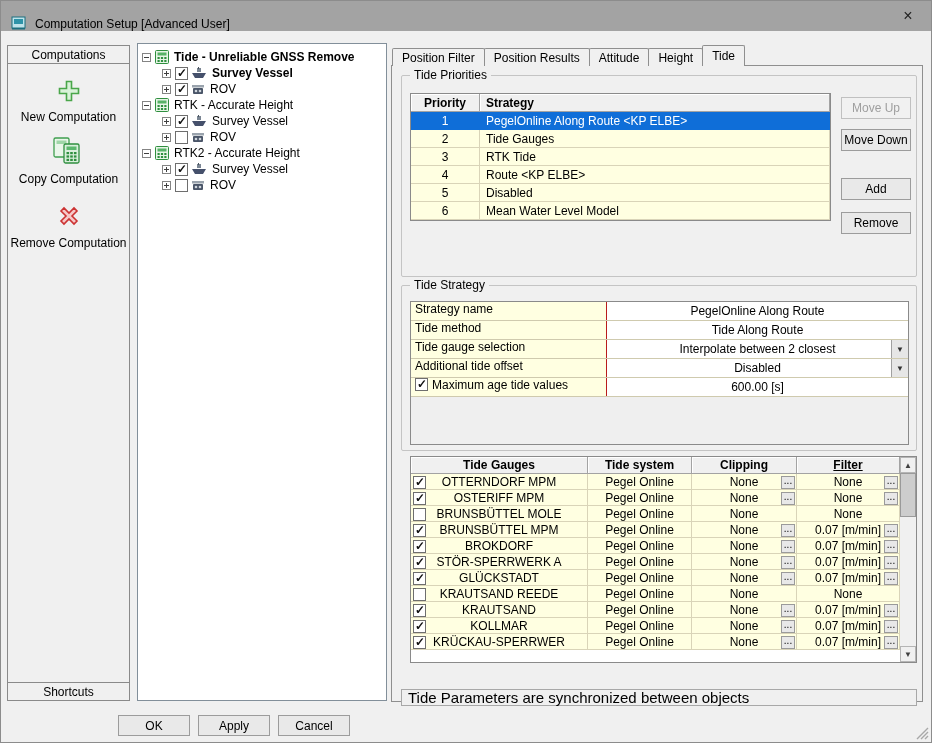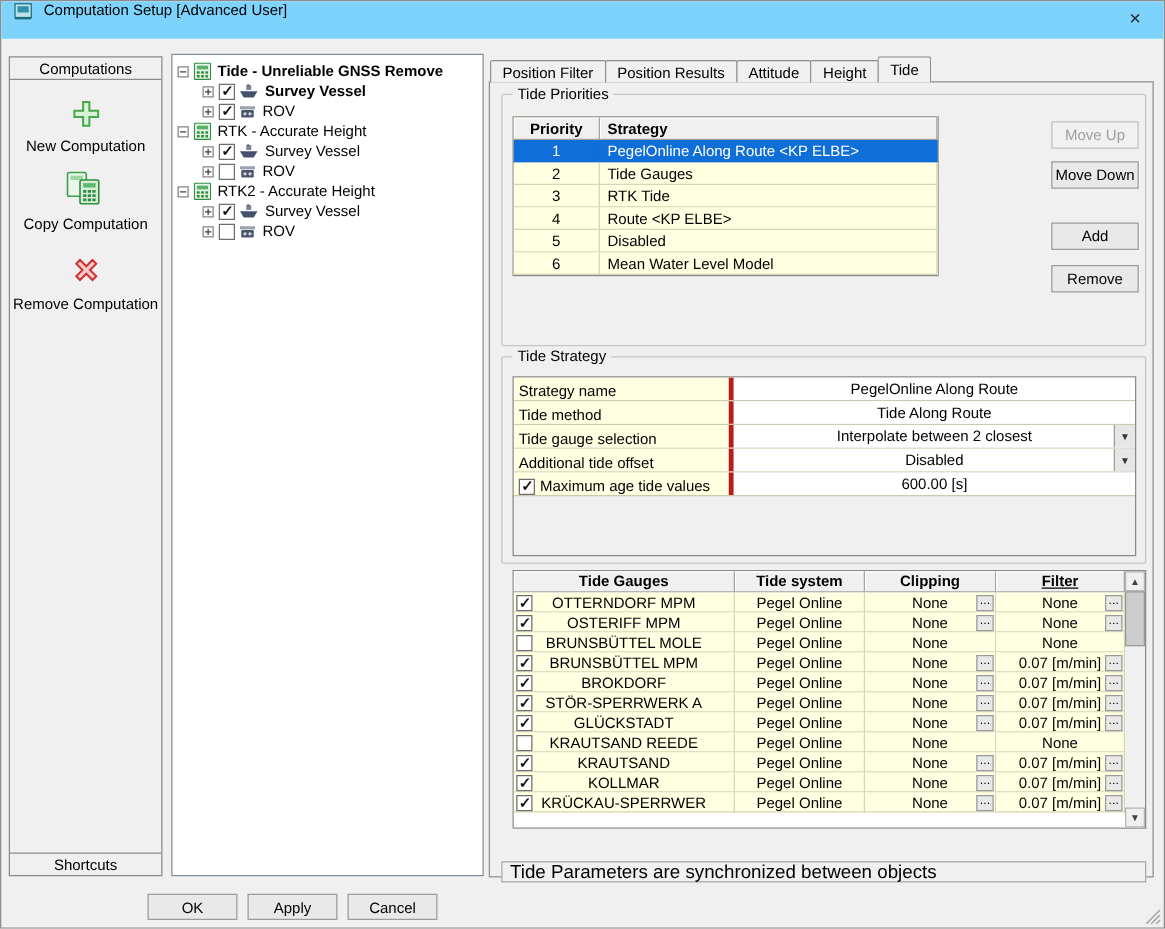--- a/index.html
+++ b/index.html
@@ -1,21 +1,21 @@
 <!DOCTYPE html>
 <html><head>
 <meta charset="utf-8">
 <style>
   *{margin:0;padding:0;box-sizing:border-box;}
   html,body{width:932px;height:743px;overflow:hidden;}
   body{font-family:"Liberation Sans",sans-serif;font-size:12px;color:#000;background:#fff;cursor:default;}
   #window{position:relative;width:932px;height:743px;background:#f0f0f0;border:1px solid #8c8c8c;overflow:hidden;}
 
   
-  .titlebar{position:absolute;left:0;top:0;right:0;height:30px;background:#7dd3fc;display:flex;align-items:flex-start;}
+  .titlebar{position:absolute;left:0;top:0;right:0;height:30px;background:#a3a3a3;display:flex;align-items:flex-end;}
   .title-icon{margin-left:10px;display:flex;}
   .title-text{margin-left:8px;}
   .close-btn{position:absolute;right:6px;top:0;width:34px;height:30px;display:flex;align-items:center;justify-content:center;font-size:16px;color:#222;}
 
   
   .sidebar{position:absolute;left:6px;top:44px;width:123px;height:656px;border:1px solid #8a8a8a;background:#f0f0f0;}
   .sidebar-header{position:absolute;top:0;left:0;right:0;height:18px;border-bottom:1px solid #8a8a8a;display:flex;align-items:center;justify-content:center;}
   .sidebar-footer{position:absolute;bottom:0;left:0;right:0;height:18px;border-top:1px solid #8a8a8a;display:flex;align-items:center;justify-content:center;}
   .sidebar-btn{position:absolute;left:0;right:0;display:flex;flex-direction:column;align-items:center;gap:3px;}
   .sb-label{text-align:center;}
@@ -39,42 +39,42 @@
   .tab.active{height:21px;background:#f0f0f0;z-index:2;}
   .tab-panel{position:absolute;left:390px;top:64px;width:532px;height:637px;background:#f0f0f0;border:1px solid #8f8f8f;z-index:1;}
 
   
   .groupbox{position:absolute;border:1px solid #c4c4c4;border-radius:2px;z-index:2;}
   .gb-label{position:absolute;top:-8px;left:8px;background:#f0f0f0;padding:0 4px;}
   .gb-priorities{left:400px;top:74px;width:516px;height:202px;}
   .gb-strategy{left:400px;top:284px;width:516px;height:166px;}
 
   
-  .prio-table{position:absolute;left:409px;top:92px;width:341px;border:1px solid #8a8a8a;background:#ffffe1;z-index:2;}
+  .prio-table{position:absolute;left:409px;top:92px;width:421px;border:1px solid #8a8a8a;background:#ffffe1;z-index:2;}
   .prio-header{display:flex;height:18px;}
   .prio-h{background:#f0f0f0;border-right:1px solid #a3a3a3;border-bottom:1px solid #a3a3a3;box-shadow:inset 1px 1px 0 #fff;display:flex;align-items:center;font-weight:bold;}
   .prio-h.pcol{width:69px;justify-content:center;}
   .prio-h.scol{flex:1;padding-left:6px;}
   .prio-row{display:flex;height:18px;}
   .prio-cell{border-right:1px solid #d9d4b8;border-bottom:1px solid #d9d4b8;display:flex;align-items:center;background:#ffffe1;}
   .prio-cell.pcol{width:69px;justify-content:center;}
   .prio-cell.scol{flex:1;padding-left:6px;}
   .prio-row.selected .prio-cell{background:#0f6ed8;color:#fff;border-color:#0f6ed8;}
 
   
   .prio-btns{position:absolute;left:840px;top:96px;width:70px;height:140px;z-index:2;}
   .btn{background:#e9e9e9;border:1px solid #9c9c9c;display:flex;align-items:center;justify-content:center;}
   .side-btn{position:absolute;left:0;width:70px;height:22px;}
   .side-btn.pos0{top:0;}.side-btn.pos1{top:32px;}.side-btn.pos2{top:81px;}.side-btn.pos3{top:115px;}
   .side-btn.disabled{color:#9f9f9f;border-color:#c0c0c0;background:#f1f1f1;}
 
   
   .strat-table{position:absolute;left:409px;top:300px;width:499px;height:144px;border:1px solid #8a8a8a;background:#efefef;z-index:2;overflow:hidden;}
   .strat-row{display:flex;height:19px;border-bottom:1px solid #cfcaae;}
-  .strat-label{width:176px;background:#ffffe1;border-right:4px solid #b91c1c;display:flex;align-items:flex-end;padding-left:4px;}
+  .strat-label{width:196px;background:#ffffe1;border-right:1px solid #b91c1c;display:flex;align-items:flex-start;padding-left:4px;}
   .strat-label .checkbox{margin-right:4px;}
   .strat-value{flex:1;background:#fff;display:flex;align-items:center;justify-content:center;position:relative;}
   .combo-btn{position:absolute;right:0;top:0;bottom:0;width:17px;background:#e6e6e6;border-left:1px solid #a0a0a0;display:flex;align-items:center;justify-content:center;font-size:8px;color:#333;}
 
   
   .gauge-table{position:absolute;left:409px;top:455px;width:491px;height:207px;border:1px solid #8a8a8a;background:#fff;z-index:2;overflow:hidden;}
   .gauge-header{display:flex;height:17px;}
   .gauge-h{background:#f0f0f0;border-right:1px solid #a3a3a3;border-bottom:1px solid #a3a3a3;box-shadow:inset 1px 1px 0 #fff;display:flex;align-items:center;justify-content:center;font-weight:bold;}
   .gh-name{width:177px;}.gh-system{width:104px;}.gh-clip{width:105px;}.gh-filter{flex:1;text-decoration:underline;}
   .gauge-row{display:flex;height:16px;}

